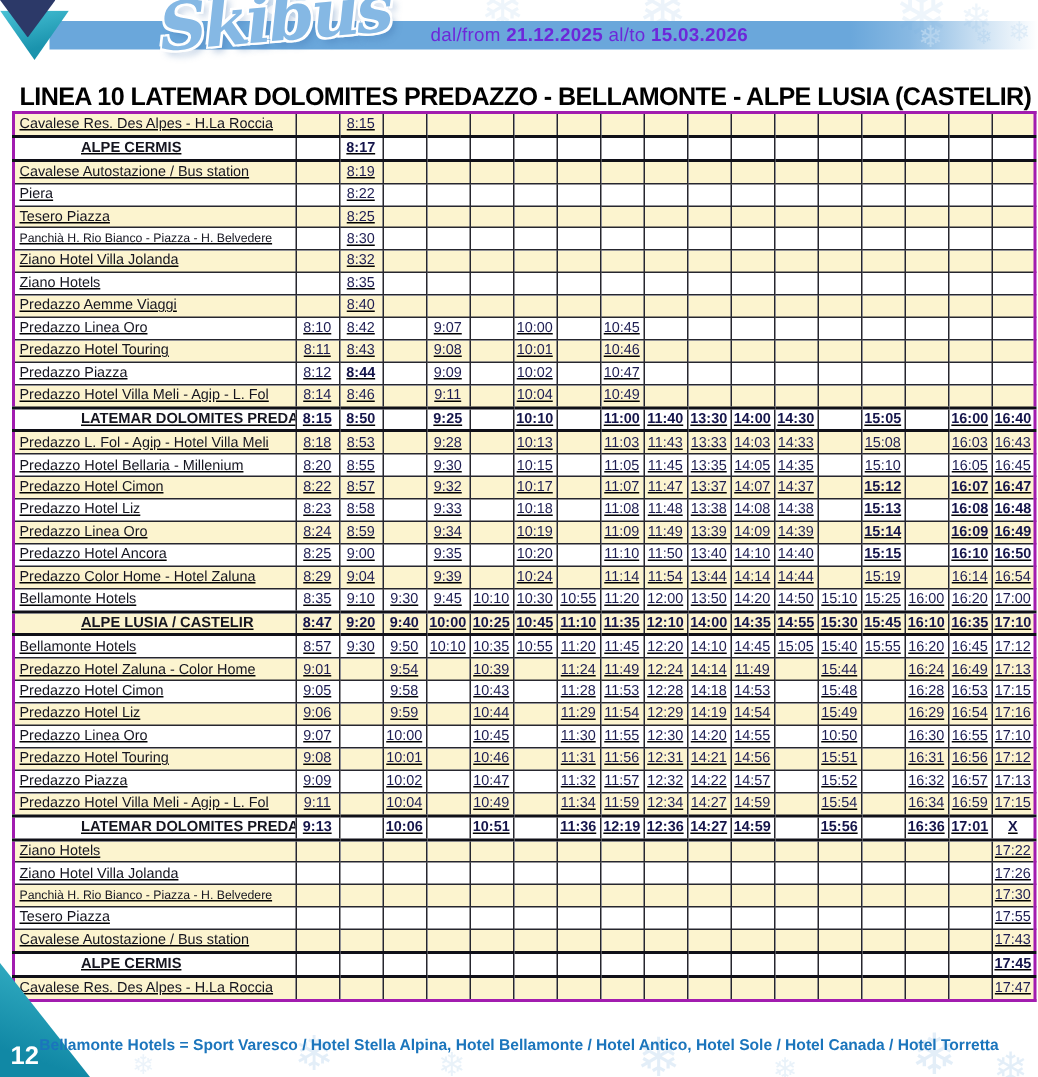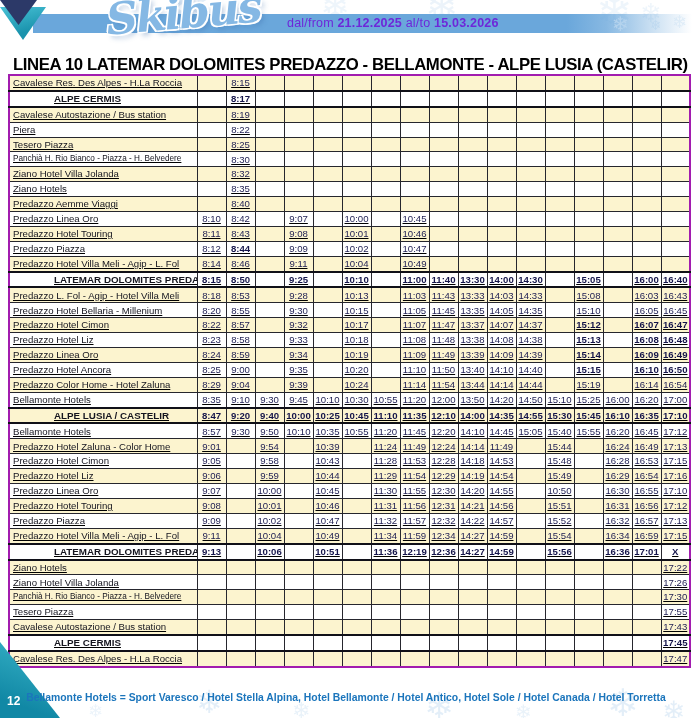--- a/index.html
+++ b/index.html
@@ -26,21 +26,21 @@
     text-shadow:-1.5px -1.5px 0 #fff,1.5px -1.5px 0 #fff,-1.5px 1.5px 0 #fff,1.5px 1.5px 0 #fff,3px 4px 5px rgba(60,110,170,.35);
   }
   .tri-teal{position:absolute;left:0;top:7px;width:46px;height:33px;z-index:2;
     background:linear-gradient(165deg,#49c2d6 0%,#1a93ad 70%);
     -webkit-clip-path:polygon(0 0,100% 0,50% 100%);clip-path:polygon(0 0,100% 0,50% 100%);}
   .tri-navy{position:absolute;left:0;top:0;width:37px;height:25px;z-index:3;
     background:#2c3968;-webkit-clip-path:polygon(0 0,100% 0,50% 100%);clip-path:polygon(0 0,100% 0,50% 100%);}
   .tri-bottom{position:absolute;left:0;top:642px;width:60px;height:76px;z-index:2;
     background:linear-gradient(200deg,#3ab5c9 0%,#1188a5 80%);
     -webkit-clip-path:polygon(0 0,100% 100%,0 100%);clip-path:polygon(0 0,100% 100%,0 100%);}
-  .page-num{position:absolute;left:7px;top:694px;z-index:3;color:#fff;font-size:12px;font-weight:bold;}
+  .page-num{position:absolute;left:7px;top:694px;z-index:3;color:#fff;font-size:17px;font-weight:bold;}
   .title{
     position:absolute;left:13px;top:55px;width:679px;z-index:1;
     font-size:17px;font-weight:bold;color:#000;white-space:nowrap;letter-spacing:-.4px;
     transform:scaleX(.985);transform-origin:left top;
   }
   
   table.tt{
     position:absolute;left:8px;top:74px;z-index:1;
     border-collapse:collapse;table-layout:fixed;width:681px;
     border:2px solid #a21caf;

